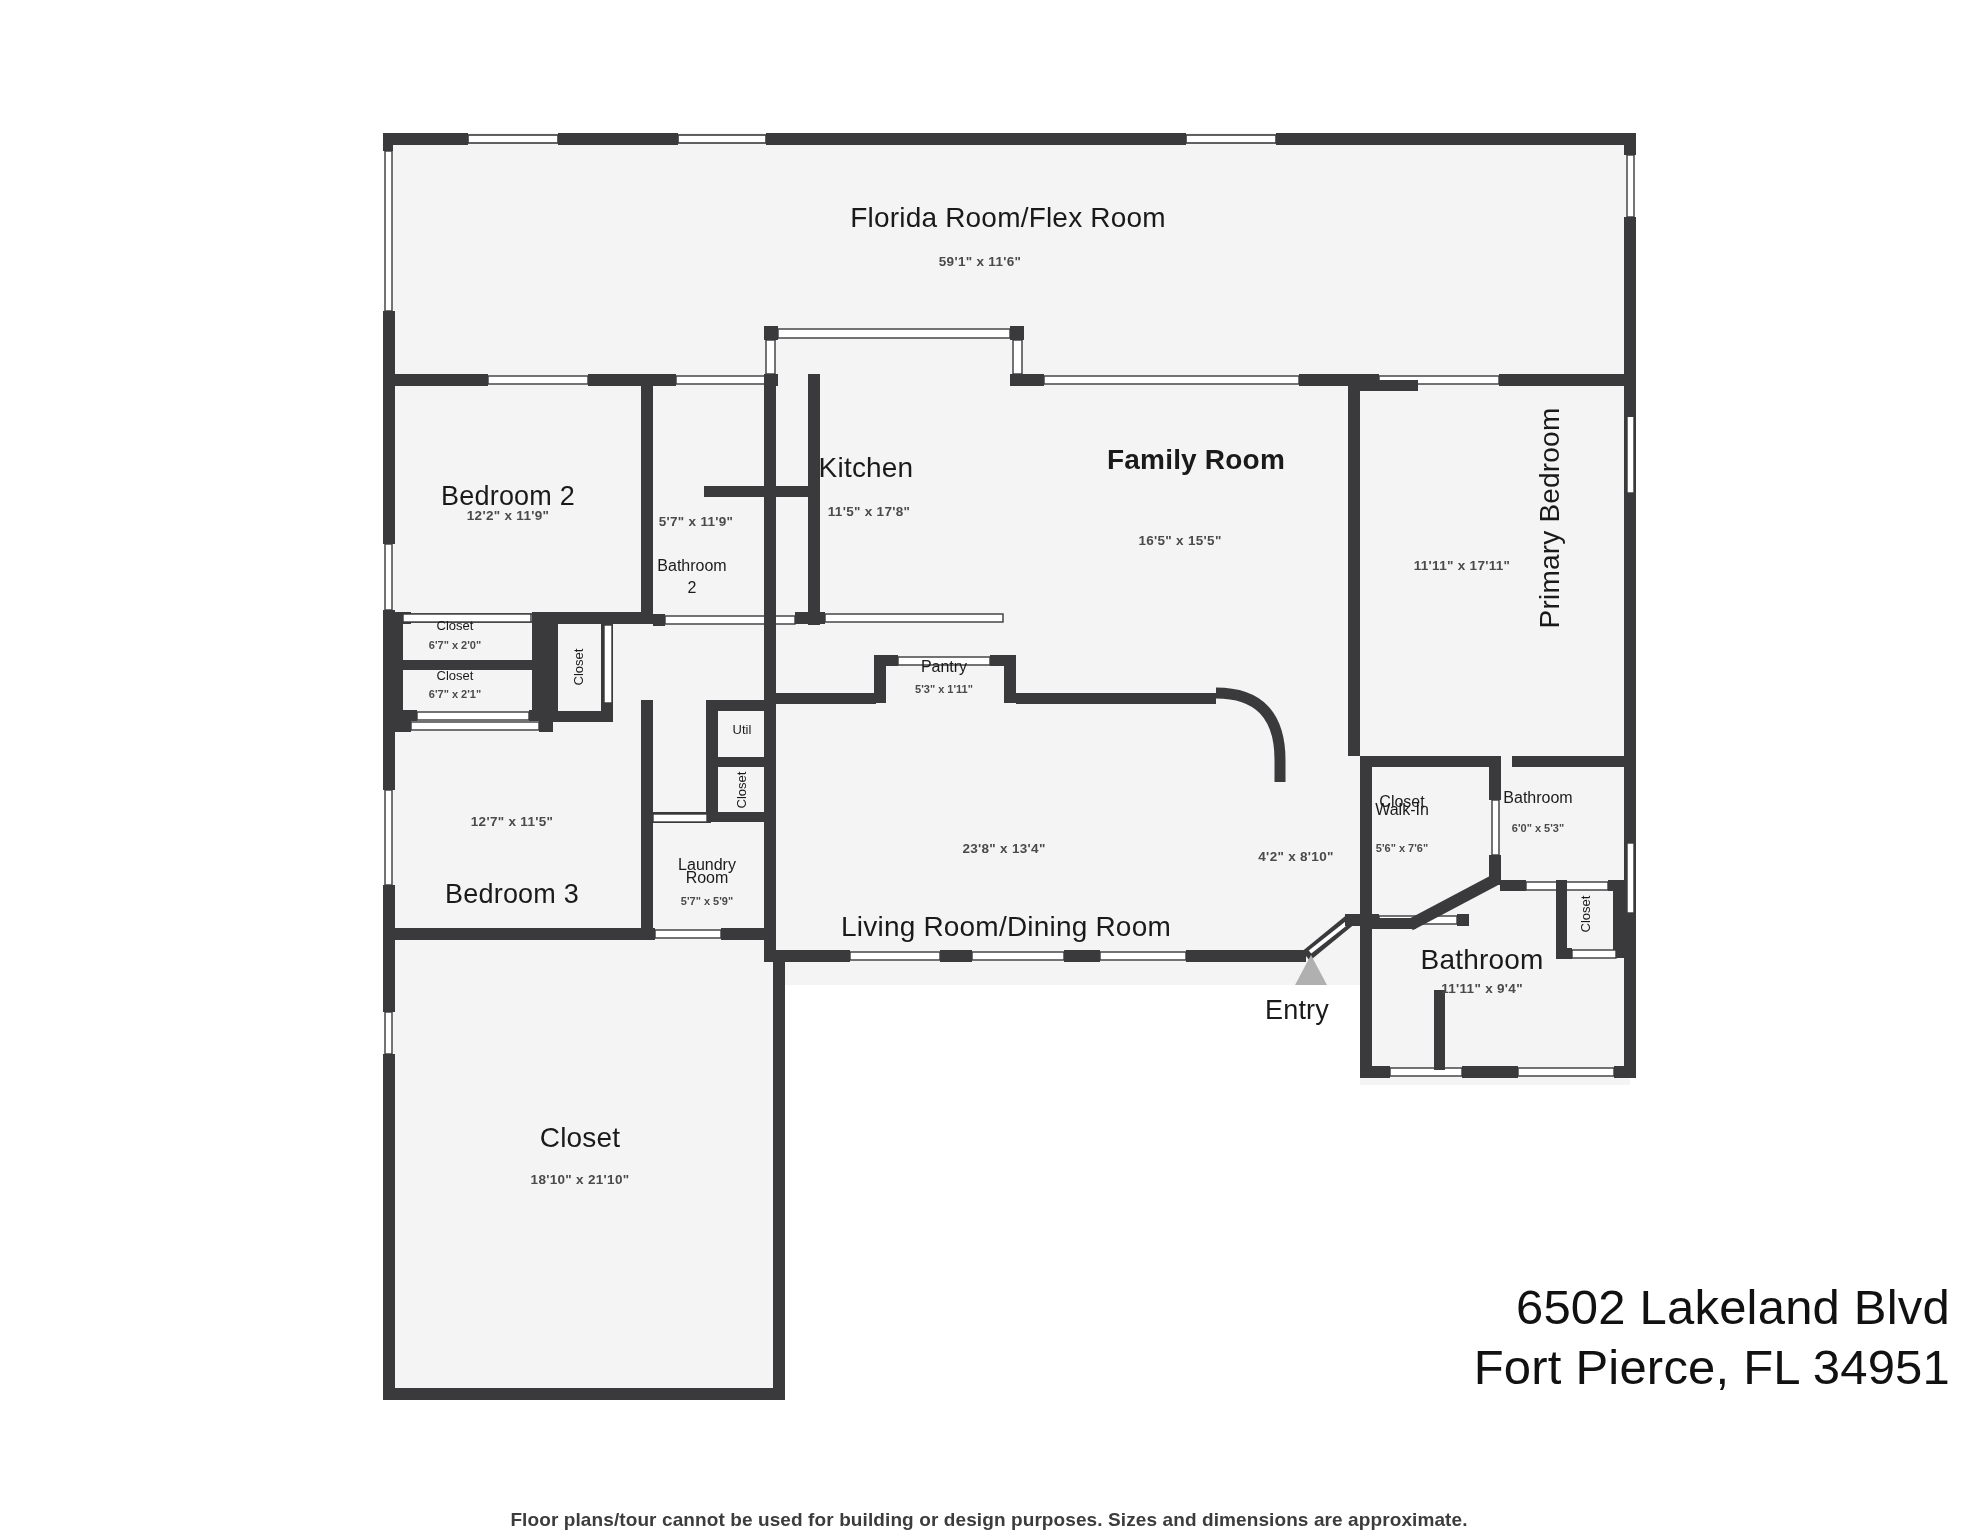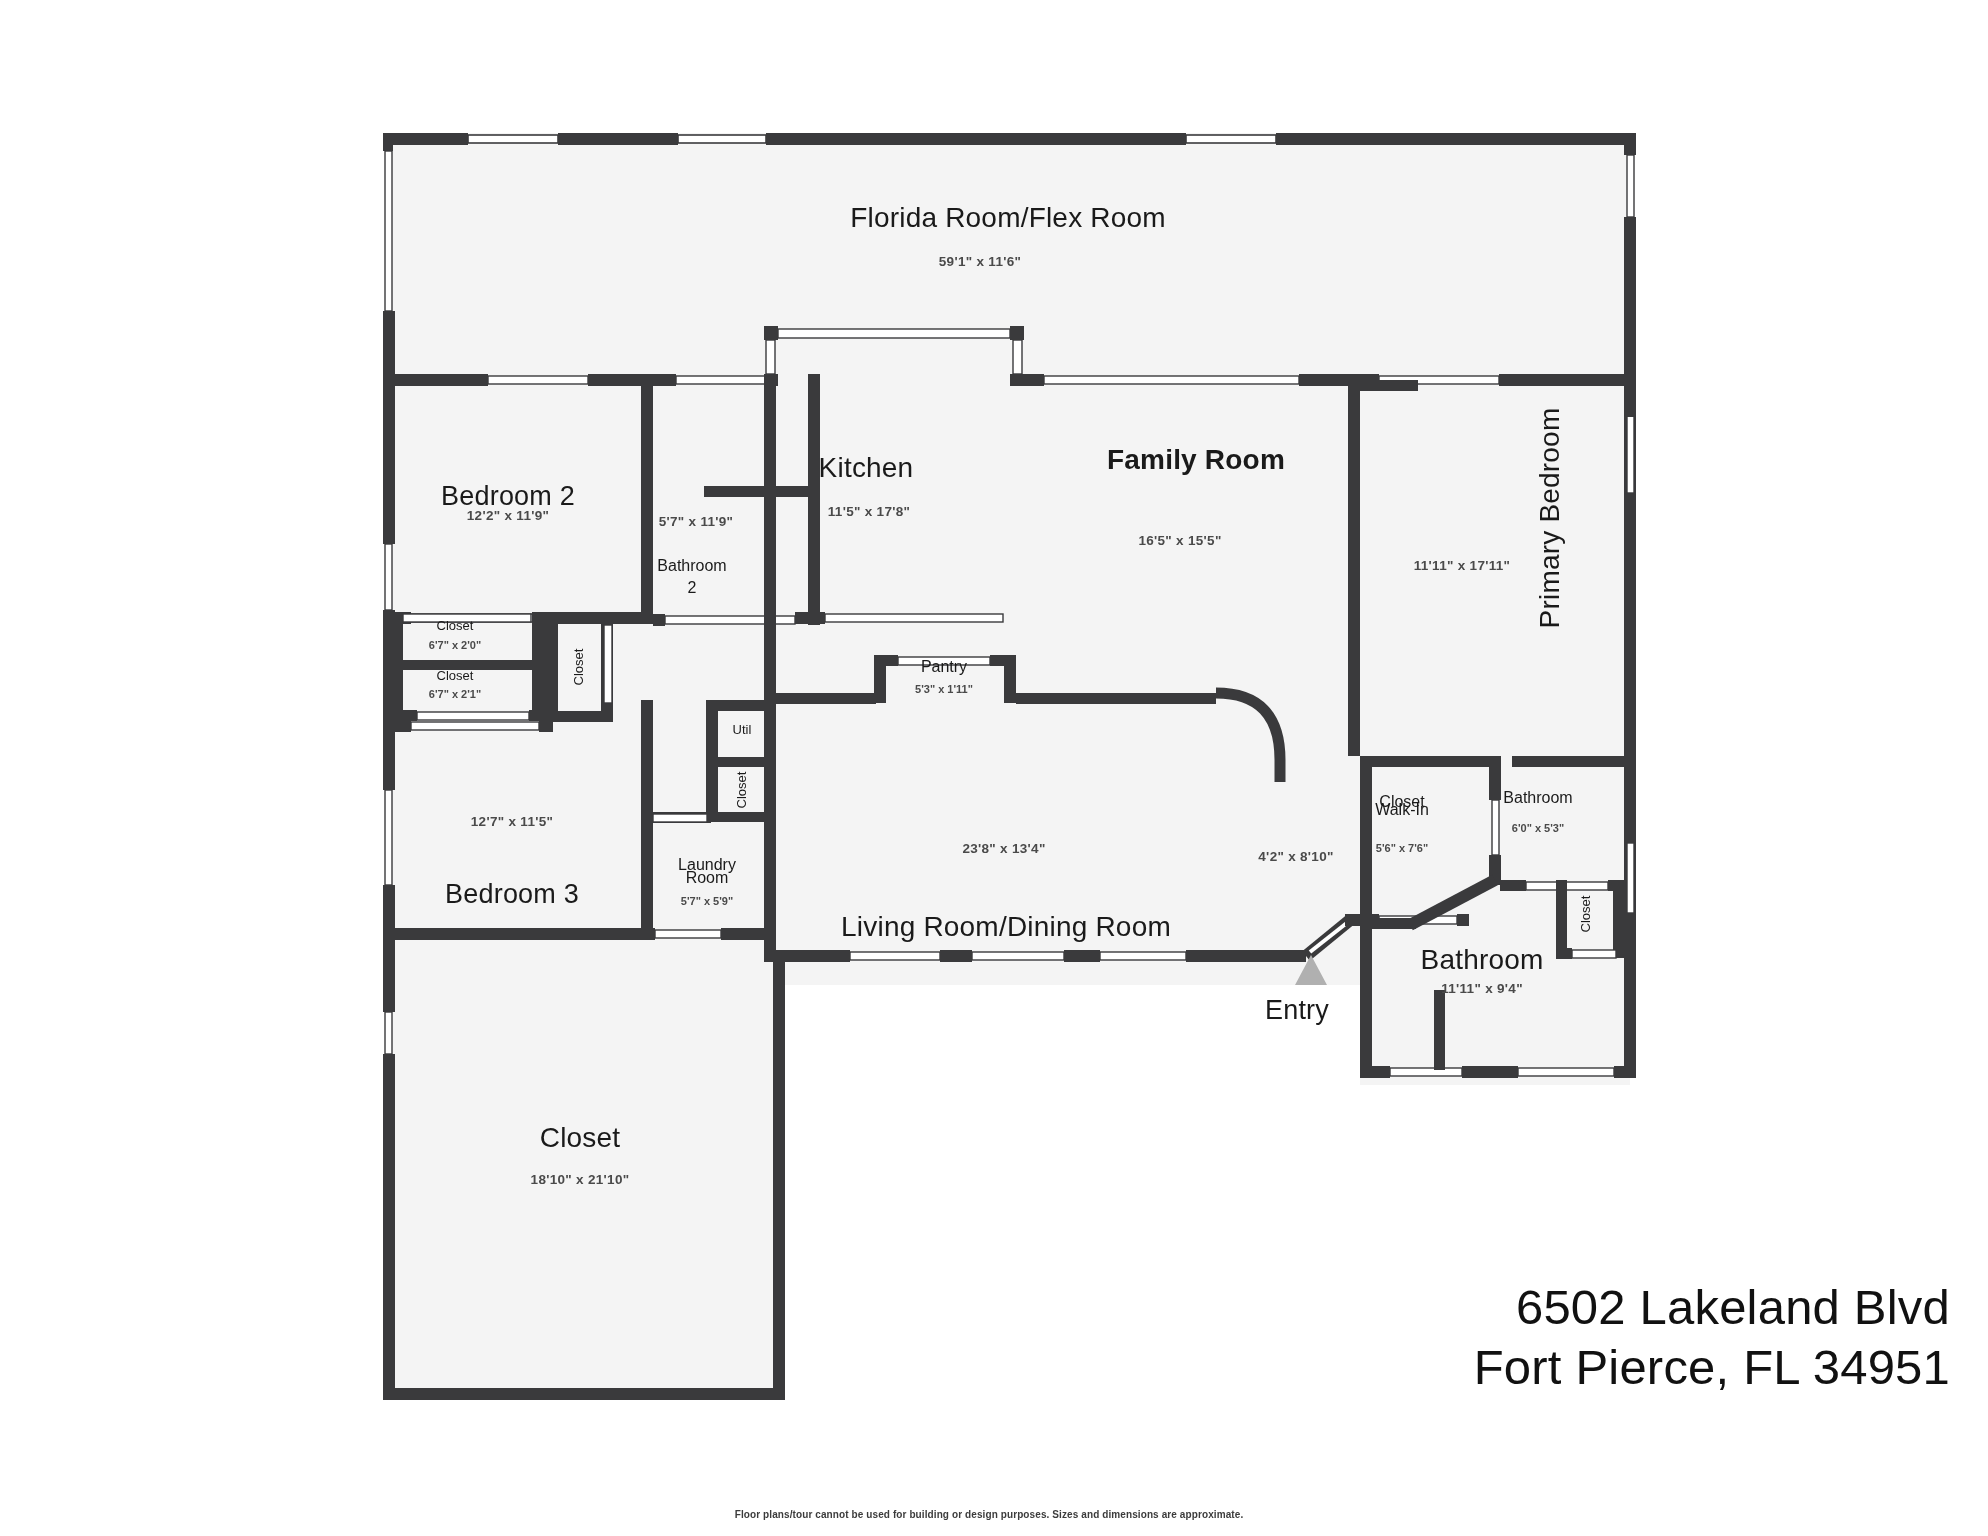--- a/index.html
+++ b/index.html
@@ -38,21 +38,21 @@
     font-size:49px;
     color:#111;
     line-height:1.22;
     letter-spacing:.2px;
   }
   #disclaimer{
     position:absolute;
     left:0;right:10px;
     top:1509px;
     text-align:center;
-    font-size:10px;
+    font-size:19px;
     font-weight:700;
     color:#3c3c3c;
     letter-spacing:.1px;
   }
 </style>
 </head>
 <body>
 
 <svg id="plan" viewBox="0 0 1988 1536" xmlns="http://www.w3.org/2000/svg">
 

